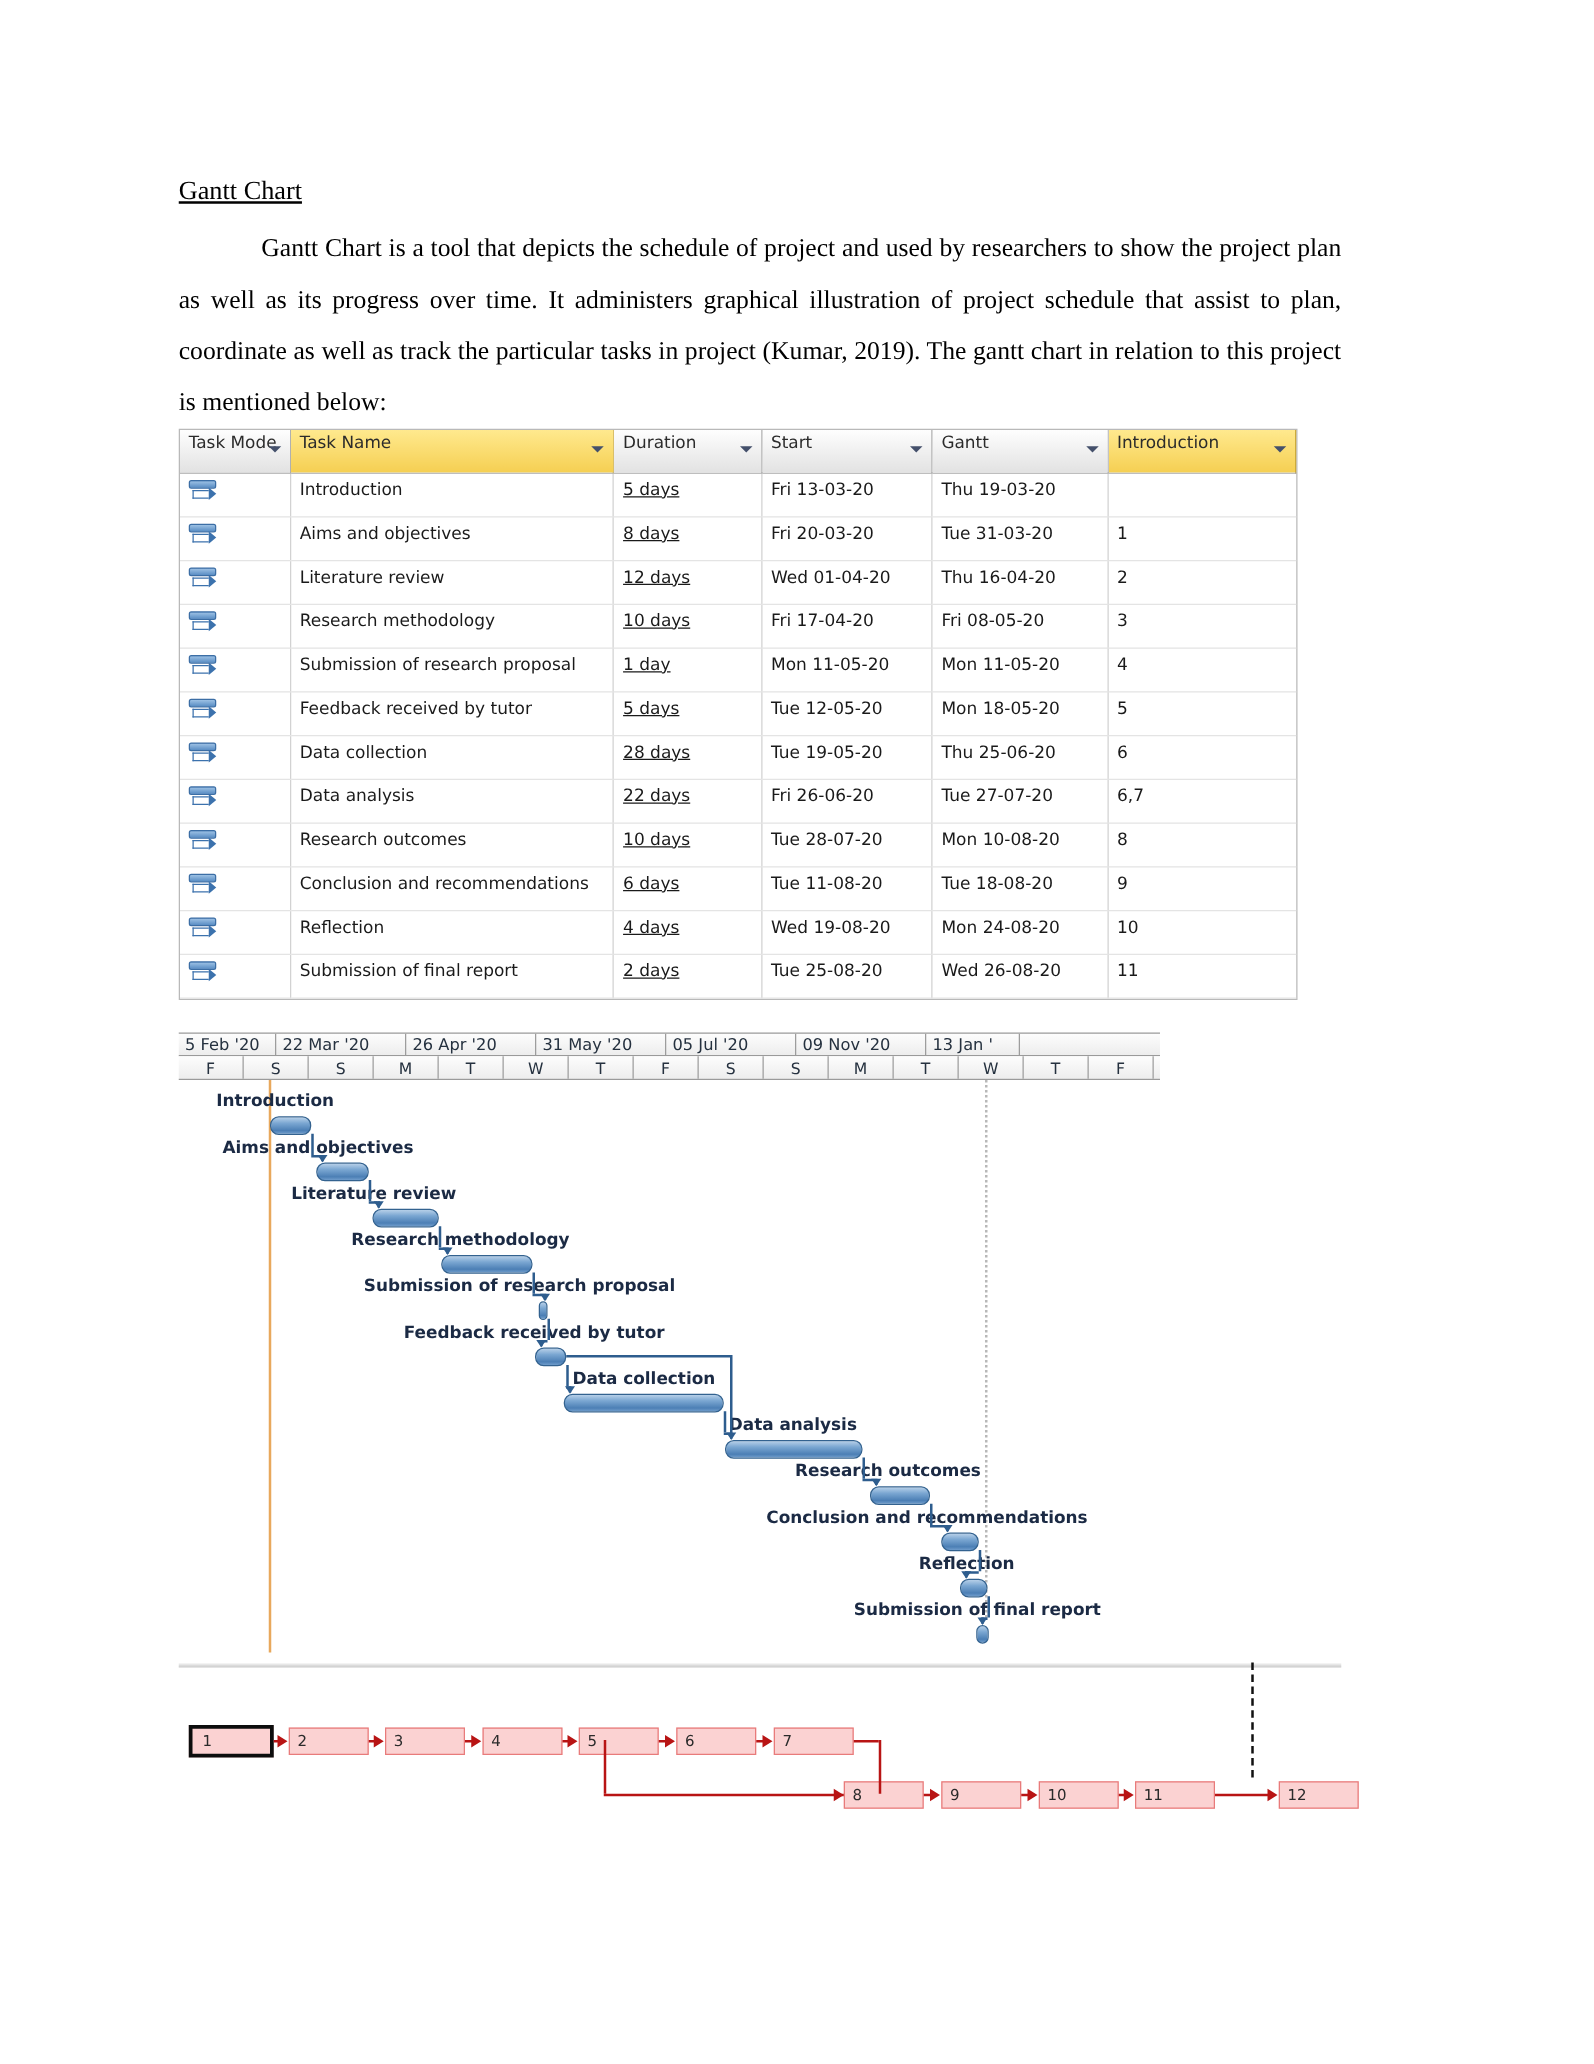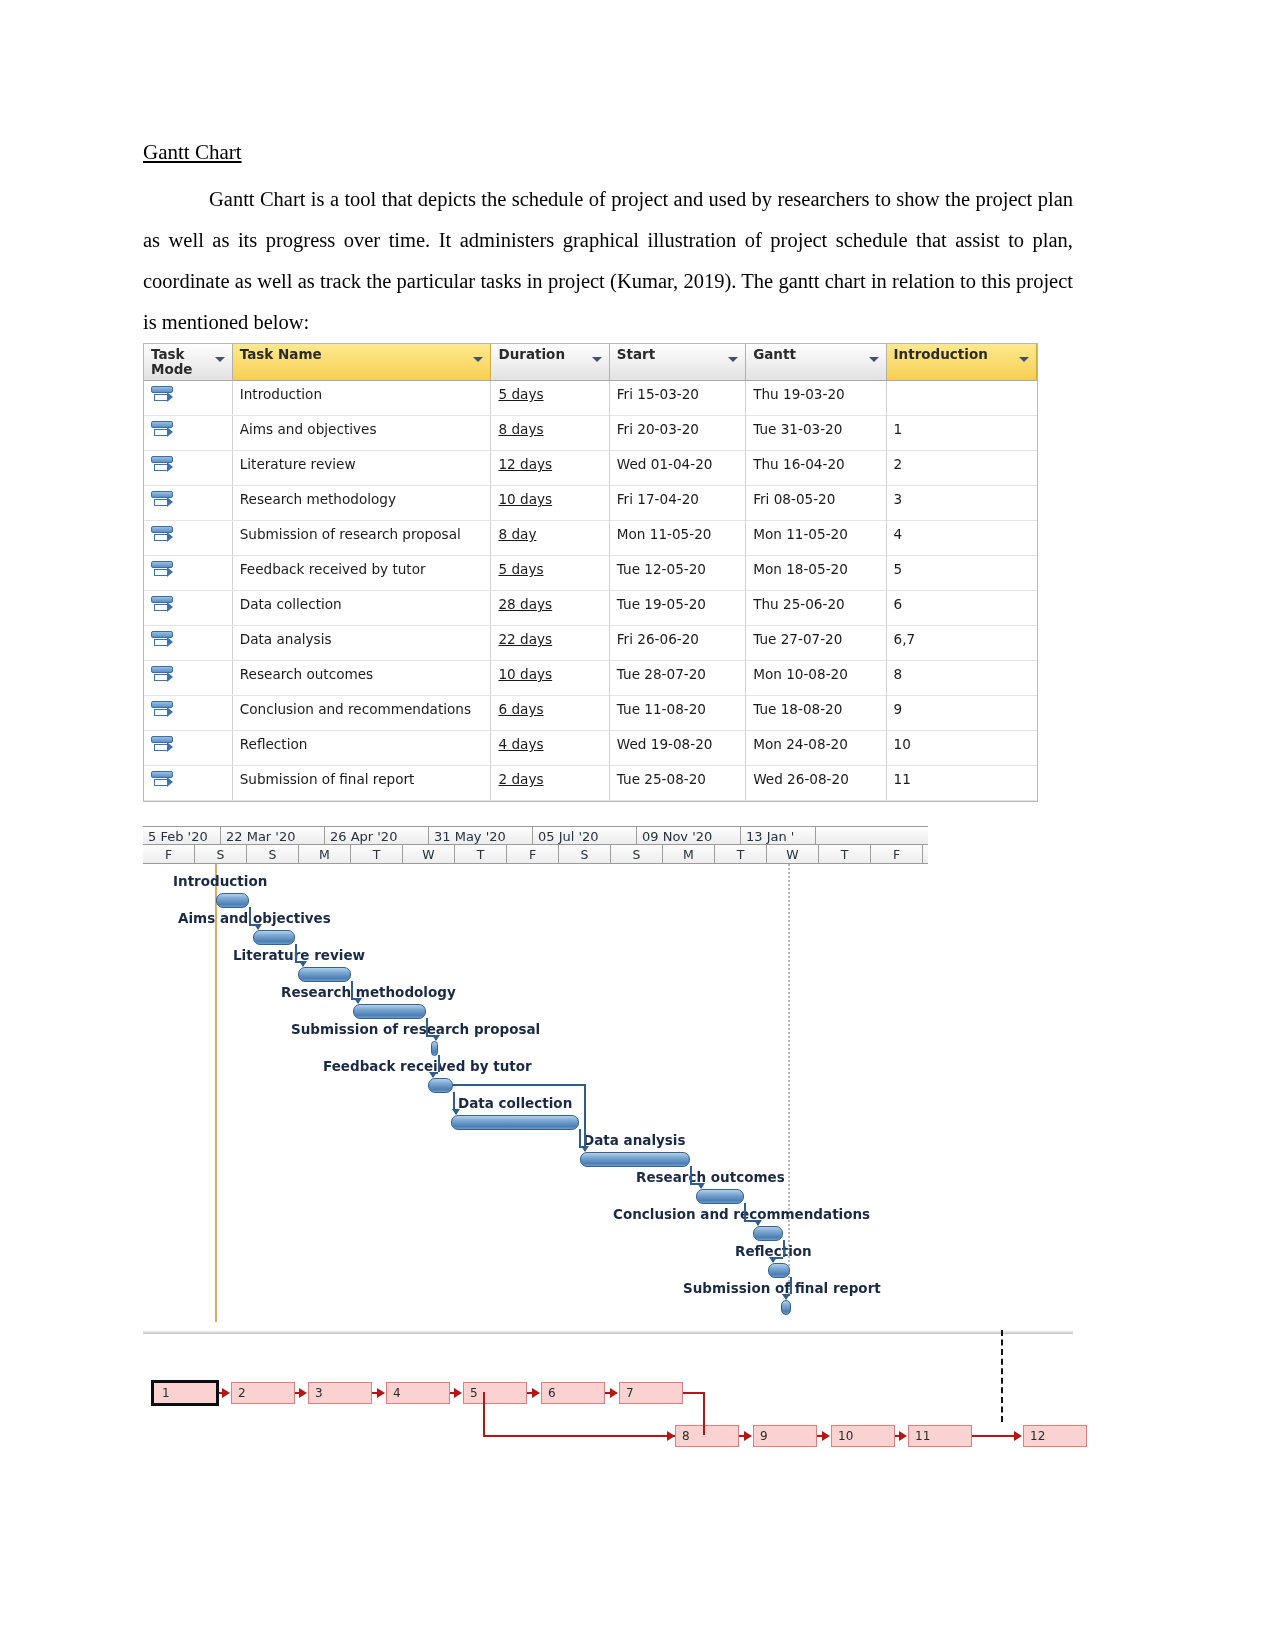--- a/index.html
+++ b/index.html
@@ -44,21 +44,21 @@
     border-right:1px solid #d2d2d2;
     border-bottom:1px solid #e4e4e4;
     padding:0;
     vertical-align:top;
   }
   .ms-table thead th {
     background:linear-gradient(#fefefe, #e2e2e2);
     border-bottom:1px solid #a9a9a9;
     border-right:1px solid #b0b0b0;
     font-size:13.5px;
-    font-weight:bold;
+    font-weight:normal;
     color:#2b2b2b;
     text-align:left;
     height:34px;
     padding:3px 6px 3px 7px;
     position:relative;
     line-height:15px;
   }
   .ms-table thead th.hl {
     background:linear-gradient(#ffe98e, #f5cf52);
     border-right:1px solid #cdab3a;
@@ -249,21 +249,21 @@
       <tbody id="task-rows">
           <tr>
             <td class="c-mode">
               <div class="mode-icon">
                 <div class="bar"></div>
                 <div class="arrow"></div>
               </div>
             </td>
             <td class="c-name">Introduction</td>
             <td class="c-dur">5 days</td>
-            <td class="c-start">Fri 15-03-20</td>
+            <td class="c-start">Fri 13-03-20</td>
             <td class="c-fin">Thu 19-03-20</td>
             <td class="c-pred"></td>
           </tr>
           <tr>
             <td class="c-mode">
               <div class="mode-icon">
                 <div class="bar"></div>
                 <div class="arrow"></div>
               </div>
             </td>
@@ -300,21 +300,21 @@
             <td class="c-pred">3</td>
           </tr>
           <tr>
             <td class="c-mode">
               <div class="mode-icon">
                 <div class="bar"></div>
                 <div class="arrow"></div>
               </div>
             </td>
             <td class="c-name">Submission of research proposal</td>
-            <td class="c-dur">8 day</td>
+            <td class="c-dur">1 day</td>
             <td class="c-start">Mon 11-05-20</td>
             <td class="c-fin">Mon 11-05-20</td>
             <td class="c-pred">4</td>
           </tr>
           <tr>
             <td class="c-mode">
               <div class="mode-icon">
                 <div class="bar"></div>
                 <div class="arrow"></div>
               </div>

